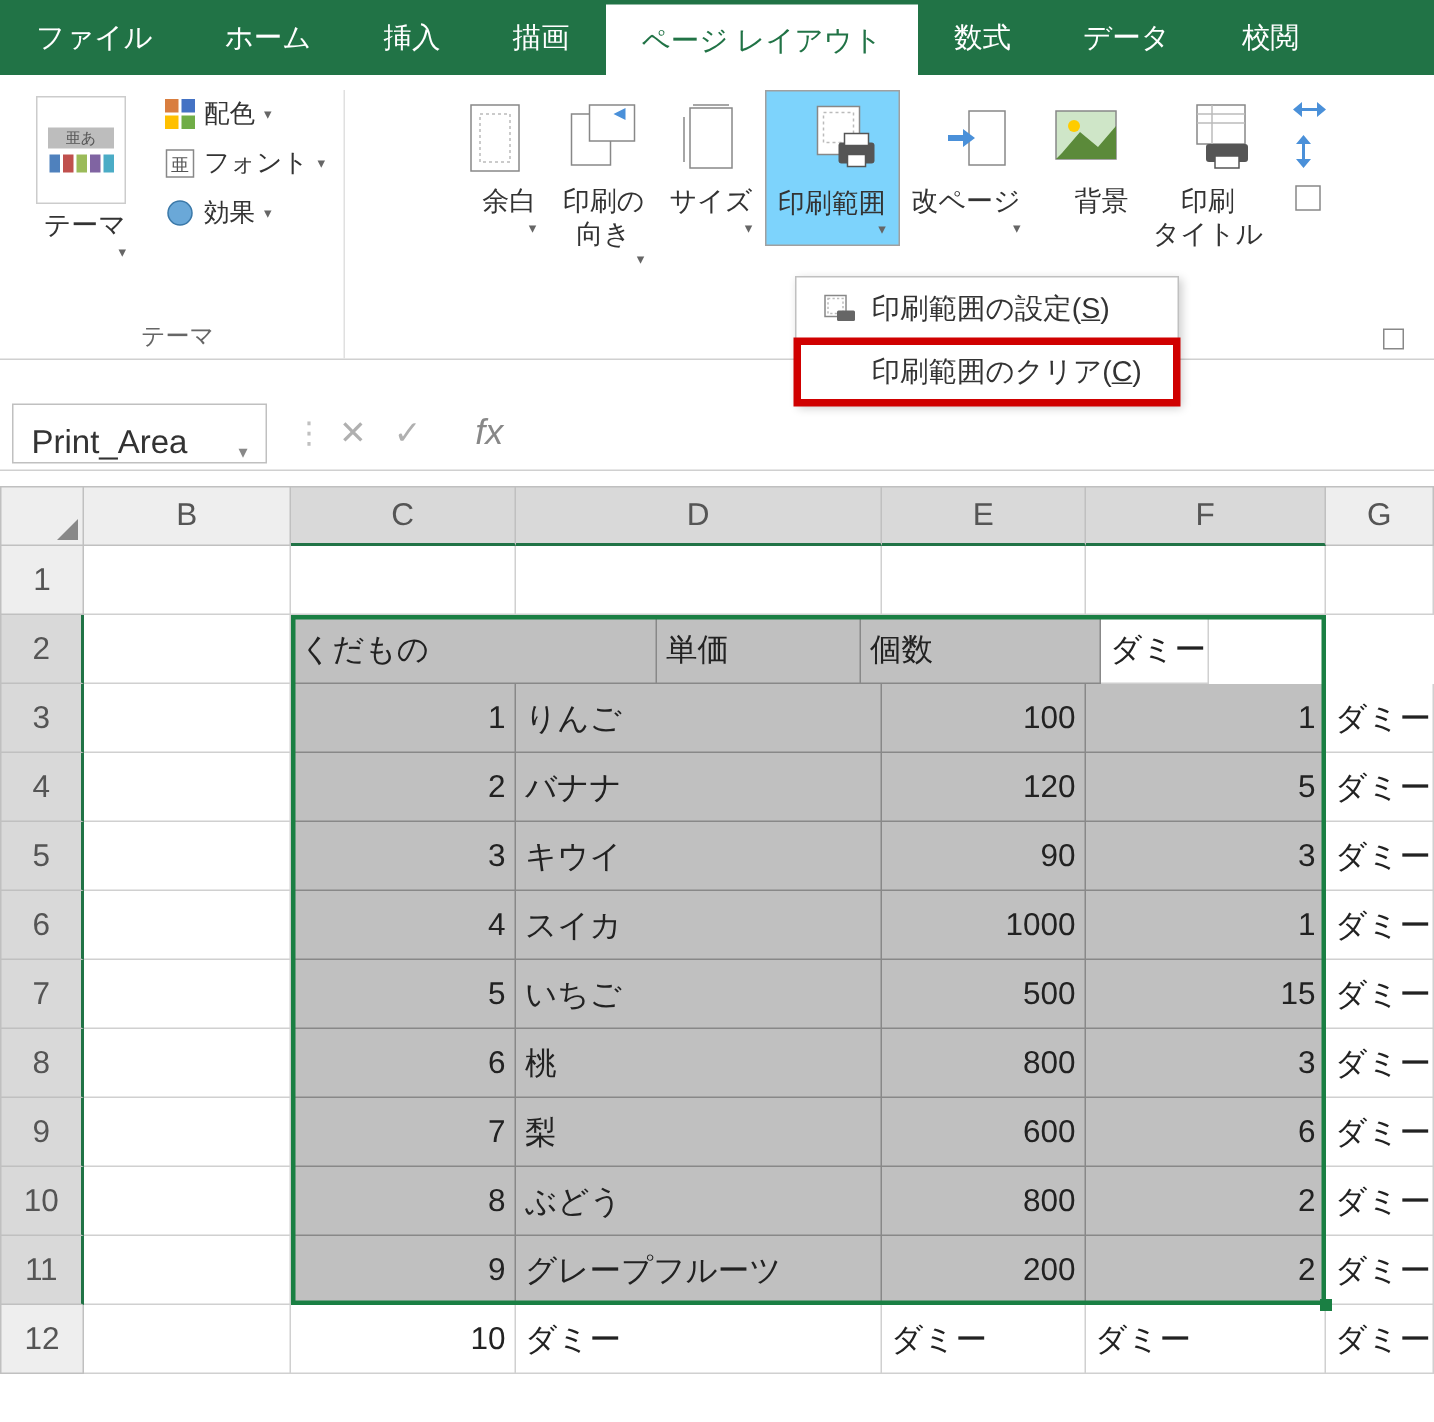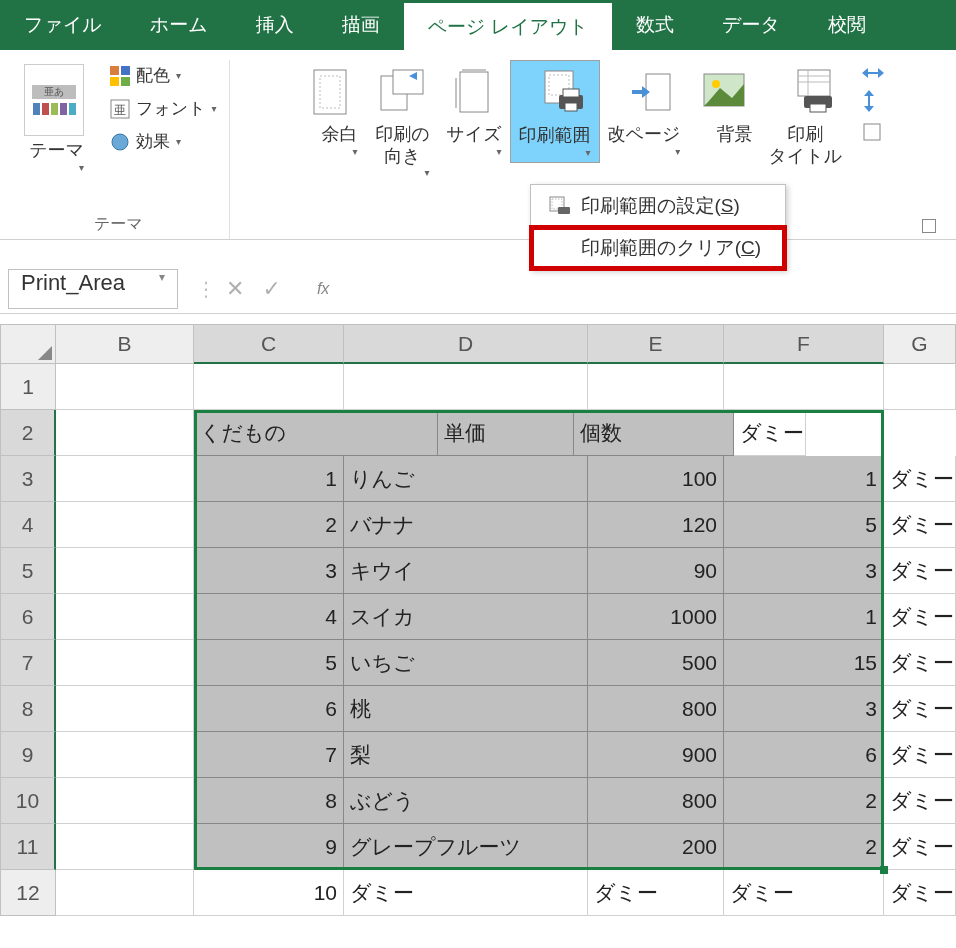--- a/index.html
+++ b/index.html
@@ -34,25 +34,25 @@
 
 
 .dropdown-menu { position: absolute; top: 184px; left: 530px; background: #fff; border: 1px solid #c0c0c0; box-shadow: 2px 2px 6px rgba(0,0,0,0.2); z-index: 50; }
 .dropdown-item { display: flex; align-items: center; padding: 8px 24px 8px 16px; font-size: 19px; color: #333; cursor: pointer; gap: 10px; }
 .dropdown-item.highlight { outline: 5px solid #d00000; outline-offset: -3px; }
 .dropdown-item .icon { width: 24px; display: flex; justify-content: center; color: #666; }
 .underline { text-decoration: underline; }
 
 
 .formula-row { display: flex; align-items: center; height: 50px; border-bottom: 1px solid #d0d0d0; margin-top: 24px; }
-.name-box { width: 170px; padding: 0 12px; font-size: 22px; color: #333; display: flex; align-items: flex-start; justify-content: space-between; border: 1px solid #c0c0c0; height: 40px; margin: 0 8px; }
+.name-box { width: 170px; padding: 0 12px; font-size: 22px; color: #333; display: flex; align-items: flex-end; justify-content: space-between; border: 1px solid #c0c0c0; height: 40px; margin: 0 8px; }
 .name-box .caret { color: #888; font-size: 12px; }
 .fx-sep { color: #c0c0c0; margin: 0 10px; font-size: 20px; }
 .fx-btns { display: flex; gap: 18px; align-items: center; color: #b0b0b0; font-size: 22px; }
-.fx-lbl { font-style: italic; color: #888; font-size: 16px; margin-left: 18px; }
+.fx-lbl { font-style: italic; color: #888; font-size: 24px; margin-left: 18px; }
 
 
 .sheet-area { margin-top: 10px; }
 .col-headers { display: flex; height: 40px; }
 .corner { width: 56px; border: 1px solid #c0c0c0; background: #eee; position: relative; }
 .corner::after { content:''; position:absolute; right:3px; bottom:3px; border-right:14px solid #888; border-top:14px solid transparent; }
 .col-h { border: 1px solid #c0c0c0; background: #eee; display: flex; align-items: center; justify-content: center; font-size: 21px; color: #555; border-left: none; }
 .col-h.sel { background: #d9d9d9; border-bottom: 2px solid #217346; }
 .col-B { width: 138px; } .col-C { width: 150px; } .col-D { width: 244px; } .col-E { width: 136px; } .col-F { width: 160px; } .col-G { width: 72px; }
 
@@ -360,21 +360,21 @@
         <div class="cell cD data">桃</div>
         <div class="cell cE data num">800</div>
         <div class="cell cF data num">3</div>
         <div class="cell cG">ダミー</div>
       </div>
       <div class="row">
         <div class="row-h sel">9</div>
         <div class="cell cB"></div>
         <div class="cell cC data num">7</div>
         <div class="cell cD data">梨</div>
-        <div class="cell cE data num">900</div>
+        <div class="cell cE data num">600</div>
         <div class="cell cF data num">6</div>
         <div class="cell cG">ダミー</div>
       </div>
       <div class="row">
         <div class="row-h sel">10</div>
         <div class="cell cB"></div>
         <div class="cell cC data num">8</div>
         <div class="cell cD data">ぶどう</div>
         <div class="cell cE data num">800</div>
         <div class="cell cF data num">2</div>

